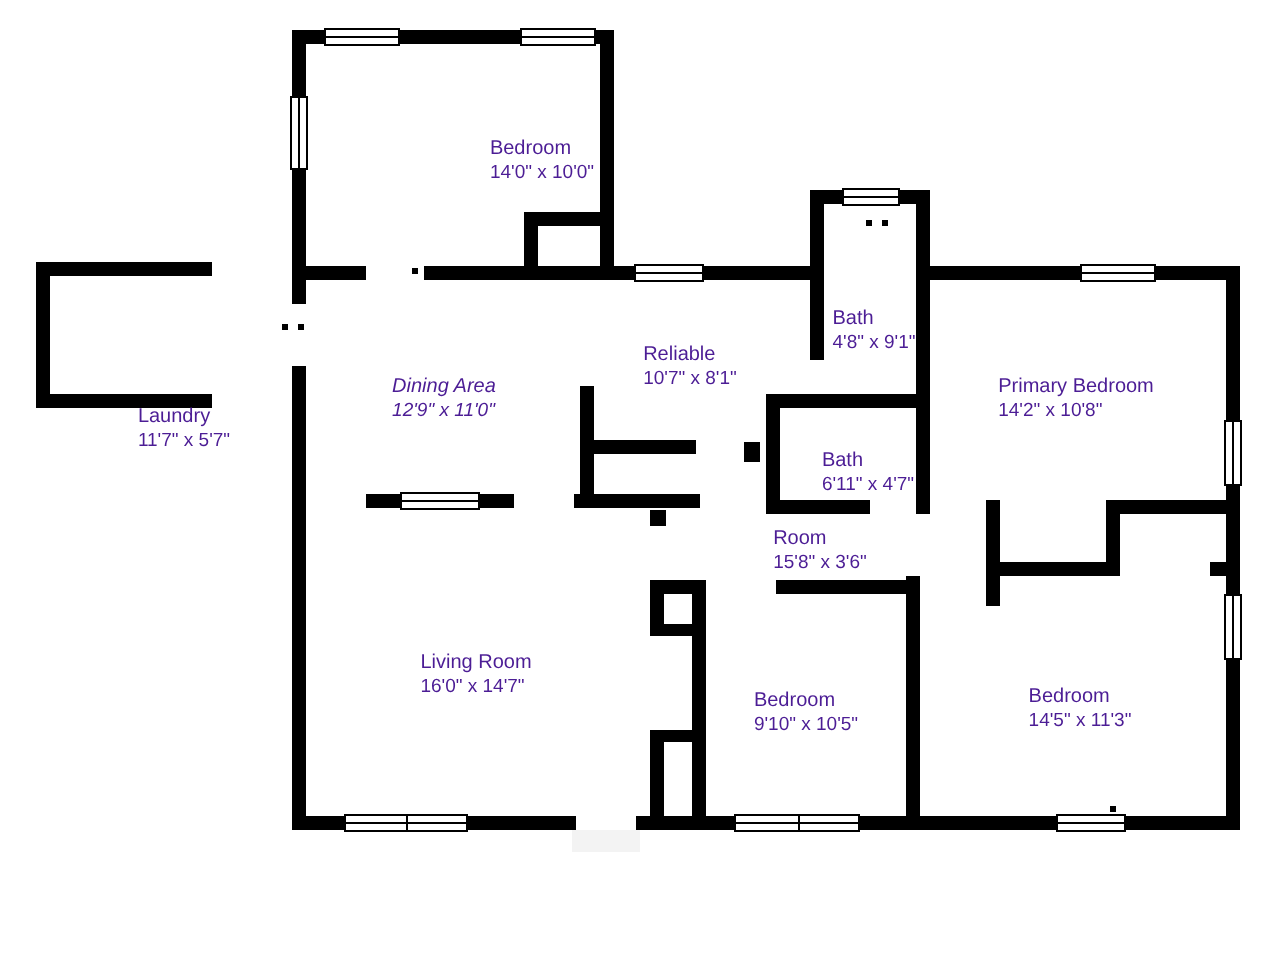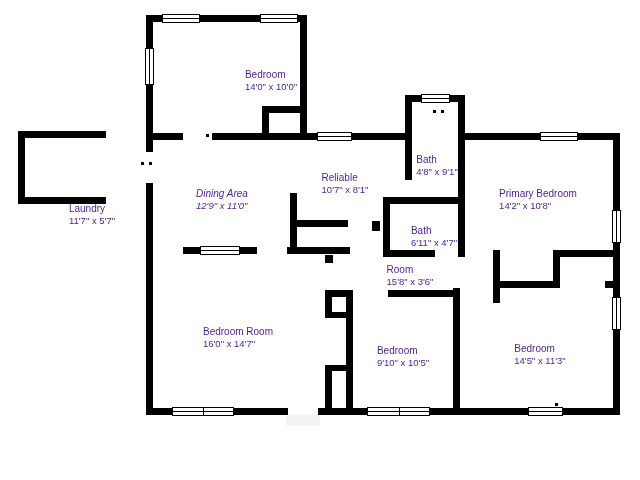--- a/index.html
+++ b/index.html
@@ -141,21 +141,21 @@
     </div>
     <div class="room-label" style="left: 434px; top: 237px;">
       <span class="room-name">Bath</span>
       <span class="room-dims">6'11" x 4'7"</span>
     </div>
     <div class="room-label" style="left: 410px; top: 276px;">
       <span class="room-name">Room</span>
       <span class="room-dims">15'8" x 3'6"</span>
     </div>
     <div class="room-label" style="left: 238px; top: 338px;">
-      <span class="room-name">Bedroom Room</span>
+      <span class="room-name">Living Room</span>
       <span class="room-dims">16'0" x 14'7"</span>
     </div>
     <div class="room-label" style="left: 403px; top: 357px;">
       <span class="room-name">Bedroom</span>
       <span class="room-dims">9'10" x 10'5"</span>
     </div>
     <div class="room-label" style="left: 540px; top: 355px;">
       <span class="room-name">Bedroom</span>
       <span class="room-dims">14'5" x 11'3"</span>
     </div>

